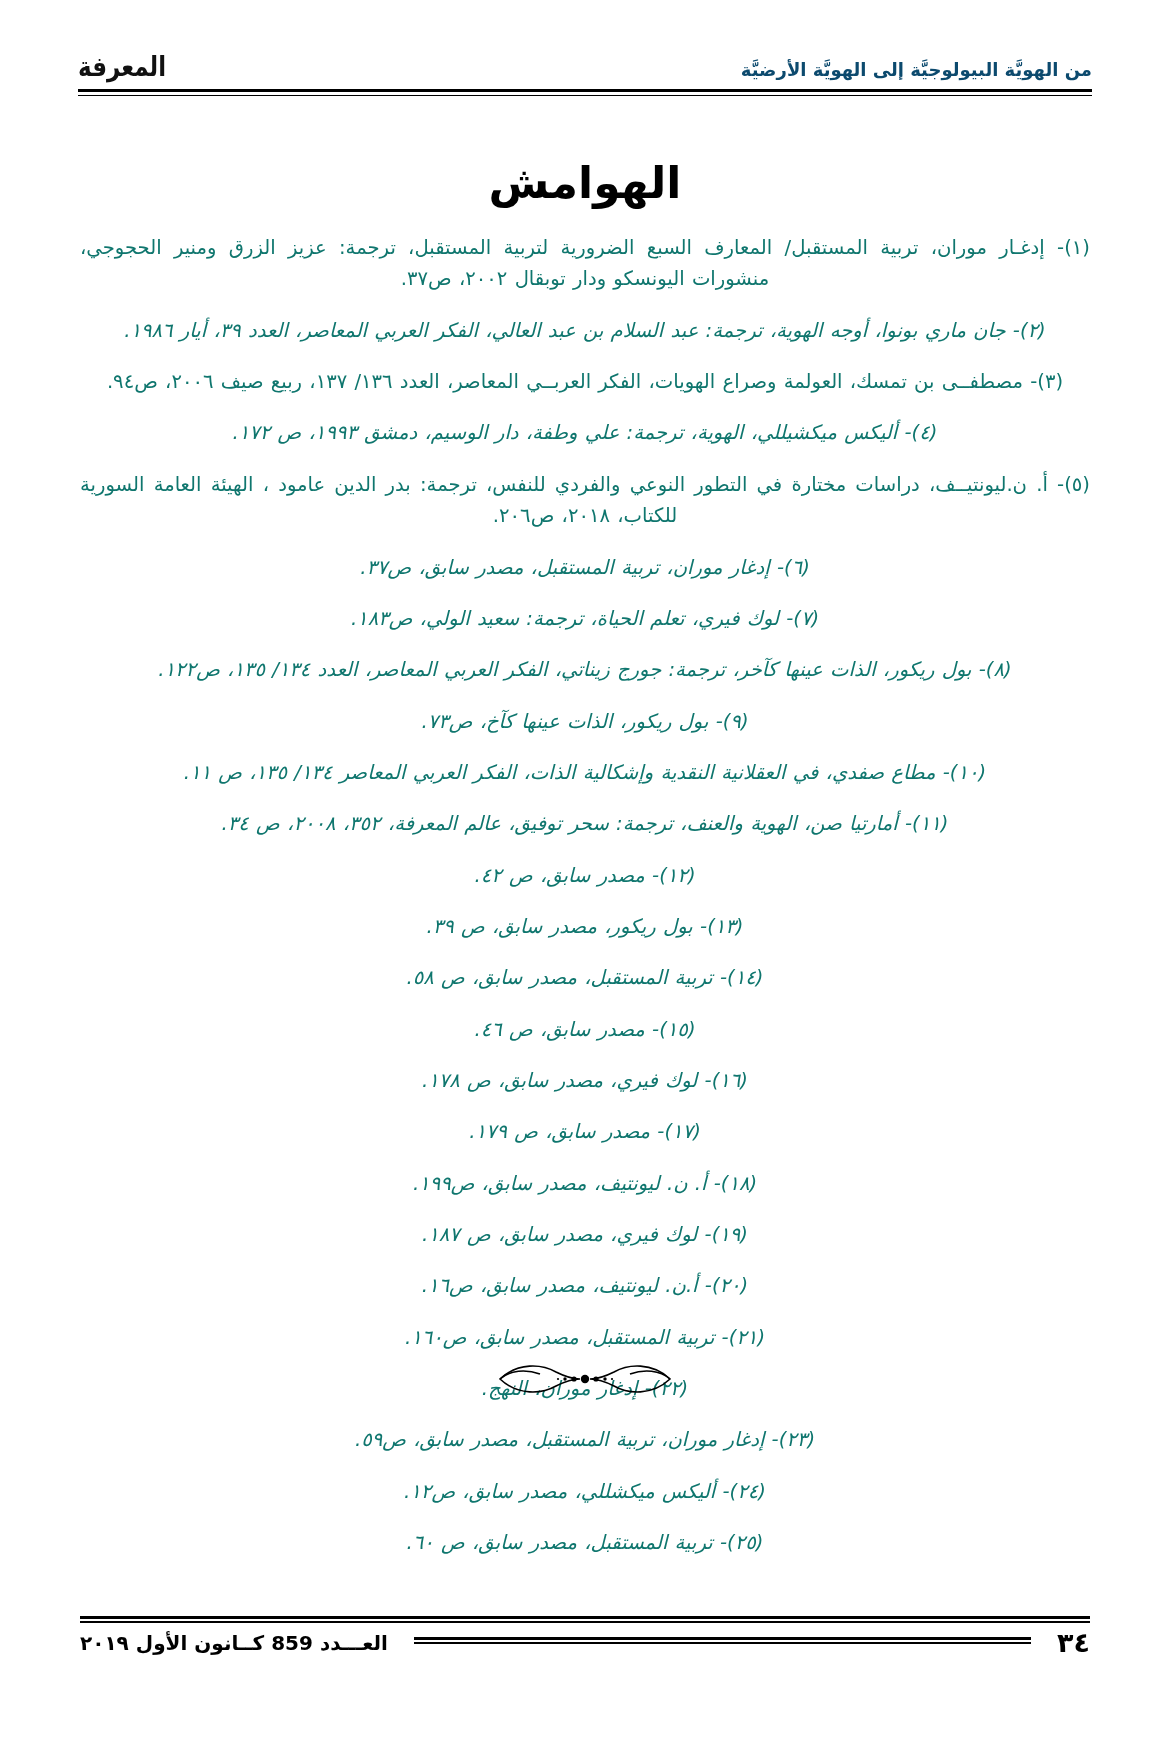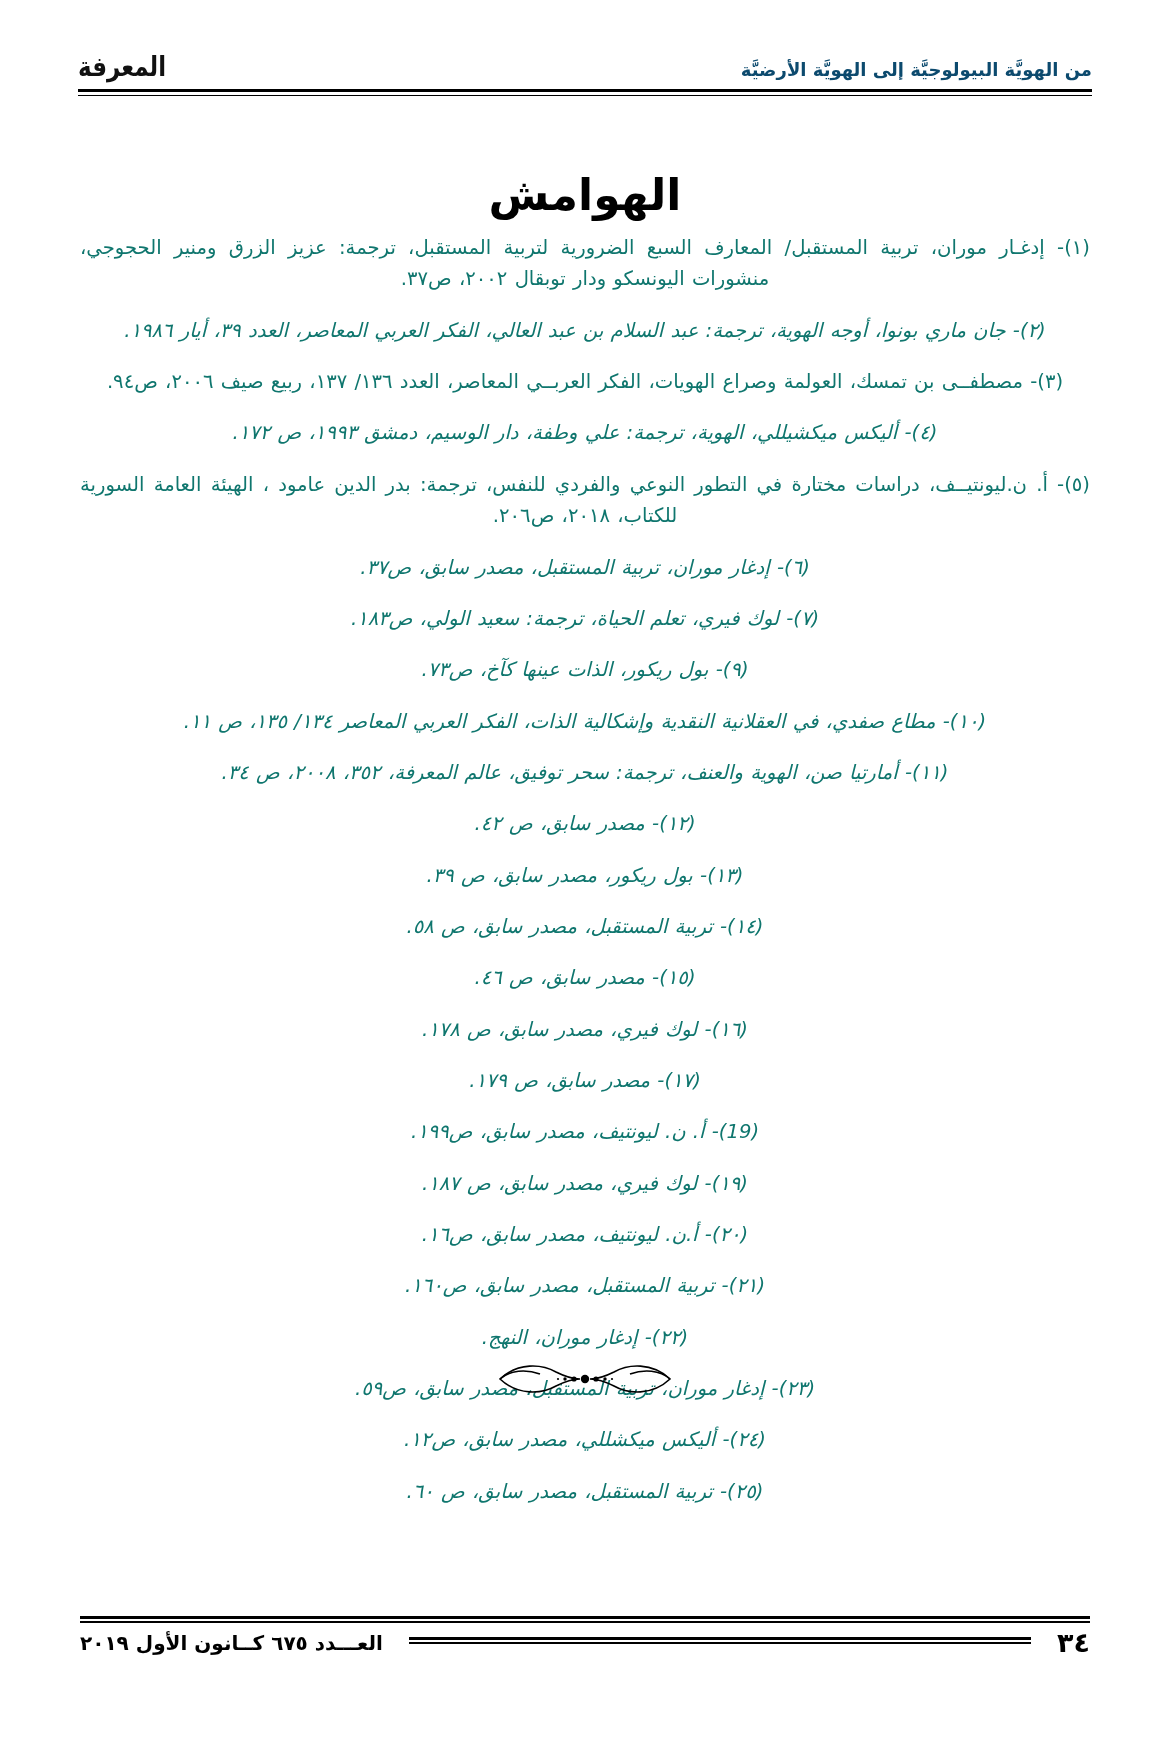--- a/index.html
+++ b/index.html
@@ -65,21 +65,21 @@
   }
   .header-rules .r2 {
     height: 1.5px;
     background: #000;
     margin-top: 2.5px;
   }
 
   
   .section-title {
     position: absolute;
-    top: 140px;
+    top: 128px;
     left: 0;
     right: 0;
     text-align: center;
     font-size: 44px;
     font-weight: 700;
     letter-spacing: 0px;
     color: #000;
   }
 
   
@@ -190,30 +190,31 @@
   <h1 class="section-title">الهوامش</h1>
 
   <div class="notes" id="notes-container">
       <p class="note multiline"><span class="num">(١)-</span> <span>إدغـار موران، تربية المستقبل/ المعارف السبع الضرورية لتربية المستقبل، ترجمة: عزيز الزرق ومنير الحجوجي، منشورات اليونسكو ودار توبقال ٢٠٠٢، ص٣٧.</span></p>
       <p class="note single"><span class="num">(٢)-</span> <span>جان ماري بونوا، أوجه الهوية، ترجمة: عبد السلام بن عبد العالي، الفكر العربي المعاصر، العدد ٣٩، أيار ١٩٨٦.</span></p>
       <p class="note multiline"><span class="num">(٣)-</span> <span>مصطفــى بن تمسك، العولمة وصراع الهويات، الفكر العربــي المعاصر، العدد ١٣٦/ ١٣٧، ربيع صيف ٢٠٠٦، ص٩٤.</span></p>
       <p class="note single"><span class="num">(٤)-</span> <span>أليكس ميكشيللي، الهوية، ترجمة: علي وطفة، دار الوسيم، دمشق ١٩٩٣، ص ١٧٢.</span></p>
       <p class="note multiline"><span class="num">(٥)-</span> <span>أ. ن.ليونتيــف، دراسات مختارة في التطور النوعي والفردي للنفس، ترجمة: بدر الدين عامود ، الهيئة العامة السورية للكتاب، ٢٠١٨، ص٢٠٦.</span></p>
       <p class="note single"><span class="num">(٦)-</span> <span>إدغار موران، تربية المستقبل، مصدر سابق، ص٣٧.</span></p>
       <p class="note single"><span class="num">(٧)-</span> <span>لوك فيري، تعلم الحياة، ترجمة: سعيد الولي، ص١٨٣.</span></p>
+      <p class="note single"><span class="num">(٨)-</span> <span>بول ريكور، الذات عينها كآخر، ترجمة: جورج زيناتي، الفكر العربي المعاصر، العدد ١٣٤/ ١٣٥، ص١٢٢.</span></p>
       <p class="note single"><span class="num">(٩)-</span> <span>بول ريكور، الذات عينها كآخ، ص٧٣.</span></p>
       <p class="note single"><span class="num">(١٠)-</span> <span>مطاع صفدي، في العقلانية النقدية وإشكالية الذات، الفكر العربي المعاصر ١٣٤/ ١٣٥، ص ١١.</span></p>
       <p class="note single"><span class="num">(١١)-</span> <span>أمارتيا صن، الهوية والعنف، ترجمة: سحر توفيق، عالم المعرفة، ٣٥٢، ٢٠٠٨، ص ٣٤.</span></p>
       <p class="note single"><span class="num">(١٢)-</span> <span>مصدر سابق، ص ٤٢.</span></p>
       <p class="note single"><span class="num">(١٣)-</span> <span>بول ريكور، مصدر سابق، ص ٣٩.</span></p>
       <p class="note single"><span class="num">(١٤)-</span> <span>تربية المستقبل، مصدر سابق، ص ٥٨.</span></p>
       <p class="note single"><span class="num">(١٥)-</span> <span>مصدر سابق، ص ٤٦.</span></p>
       <p class="note single"><span class="num">(١٦)-</span> <span>لوك فيري، مصدر سابق، ص ١٧٨.</span></p>
       <p class="note single"><span class="num">(١٧)-</span> <span>مصدر سابق، ص ١٧٩.</span></p>
-      <p class="note single"><span class="num">(19)-</span> <span>أ. ن. ليونتيف، مصدر سابق، ص١٩٩.</span></p>
+      <p class="note single"><span class="num">(١٨)-</span> <span>أ. ن. ليونتيف، مصدر سابق، ص١٩٩.</span></p>
       <p class="note single"><span class="num">(١٩)-</span> <span>لوك فيري، مصدر سابق، ص ١٨٧.</span></p>
       <p class="note single"><span class="num">(٢٠)-</span> <span>أ.ن. ليونتيف، مصدر سابق، ص١٦.</span></p>
       <p class="note single"><span class="num">(٢١)-</span> <span>تربية المستقبل، مصدر سابق، ص١٦٠.</span></p>
       <p class="note single"><span class="num">(٢٢)-</span> <span>إدغار موران، النهج.</span></p>
       <p class="note single"><span class="num">(٢٣)-</span> <span>إدغار موران، تربية المستقبل، مصدر سابق، ص٥٩.</span></p>
       <p class="note single"><span class="num">(٢٤)-</span> <span>أليكس ميكشللي، مصدر سابق، ص١٢.</span></p>
       <p class="note single"><span class="num">(٢٥)-</span> <span>تربية المستقبل، مصدر سابق، ص ٦٠.</span></p>
     </div>
 
   <div class="ornament">
@@ -240,17 +241,17 @@
     <div class="footer-rules">
       <div class="fr1"></div>
       <div class="fr2"></div>
     </div>
     <div class="footer-row">
       <span class="footer-page-number">٣٤</span>
       <span class="footer-line-mid">
         <span class="m1" style="display:block"></span>
         <span class="m2" style="display:block"></span>
       </span>
-      <span class="footer-issue">العـــدد ٦٧٥ كــانون الأول ٢٠١٩</span>
+      <span class="footer-issue">العـــدد 859 كــانون الأول ٢٠١٩</span>
     </div>
   </div>
 
 </div>
 
 </body></html>

